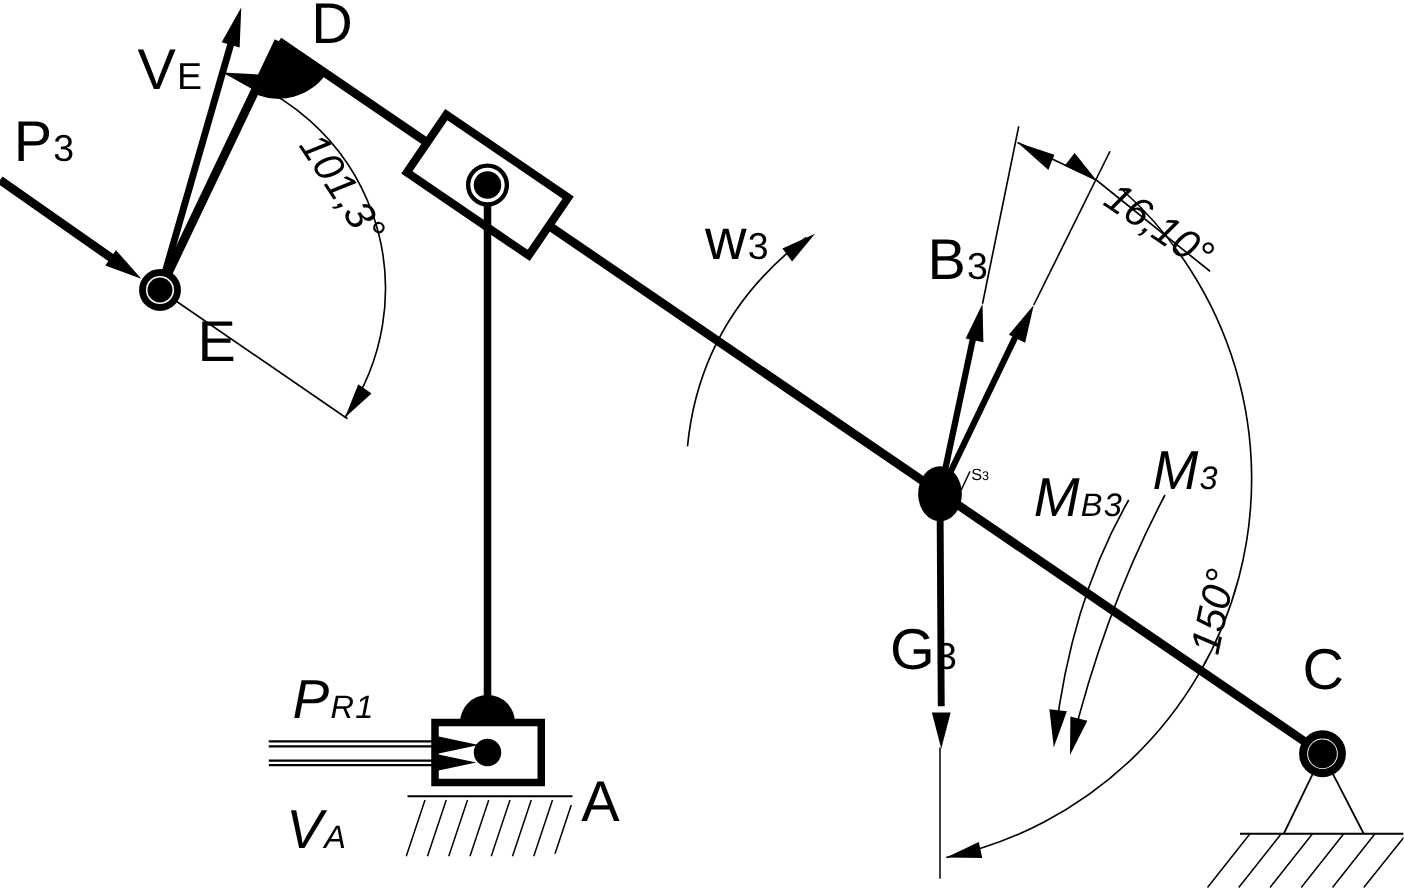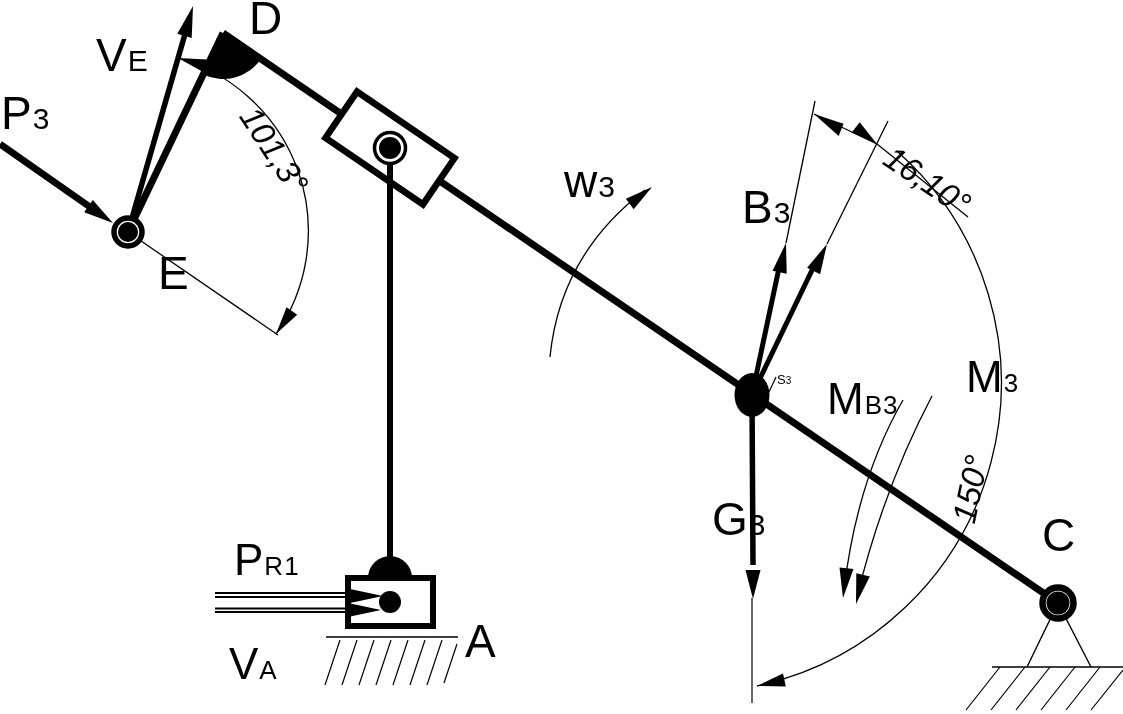--- a/index.html
+++ b/index.html
@@ -14,21 +14,21 @@
   #mech-svg{position:absolute;left:0;top:0;}
   .lbl{
     position:absolute;
     font-size:46px;
     line-height:1;
     white-space:nowrap;
     letter-spacing:1px;
     color:#000;
   }
   .lbl .sub{font-size:30px;}
-  .lbl.mid{font-size:44px;}
+  .lbl.mid{font-size:44px;font-style:italic;}
   .lbl.mid .sub{font-size:26px;}
   .lbl.tiny{font-size:13px;letter-spacing:0;}
   .lbl.tiny .sub{font-size:10px;}
   .angle{
     position:absolute;
     font-size:33px;
     font-style:italic;
     line-height:1;
     white-space:nowrap;
     transform-origin:0 0;
@@ -111,54 +111,54 @@
     <rect x="348" y="578" width="85" height="48" fill="#fff" stroke="#000" stroke-width="6"></rect>
     <circle cx="390" cy="602" r="11" fill="#000"></circle>
 
     <path d="M 215 593 L 352 593 M 215 597 L 352 597" stroke="#000" stroke-width="1.8" fill="none"></path>
     <polygon points="383,596 350,589 350,603" fill="#000"></polygon>
 
     <path d="M 215 608.5 L 350 608.5 M 215 612 L 350 612" stroke="#000" stroke-width="1.8" fill="none"></path>
     <polygon points="381,610 348,603 348,617" fill="#000"></polygon>
   </svg>
 
-  <div class="lbl" style="left:1px;top:90px">
+  <div class="lbl" style="left:11px;top:90px">
     <span>P</span><span class="sub">3</span>
   </div>
 
-  <div class="lbl" style="left:96px;top:32px">
+  <div class="lbl" style="left:110px;top:32px">
     <span>V</span><span class="sub">E</span>
   </div>
 
   <div class="lbl" style="left:249px;top:-5px">
     <span>D</span>
   </div>
 
   <div class="lbl" style="left:158px;top:250px">
     <span>E</span>
   </div>
 
 
-  <div class="lbl" style="left:564px;top:158px">
+  <div class="lbl" style="left:564px;top:168px">
     <span>w</span><span class="sub">3</span>
   </div>
 
   <div class="lbl" style="left:742px;top:184px">
     <span>B</span><span class="sub">3</span>
   </div>
 
   <div class="lbl" style="left:712px;top:496px">
     <span>G</span><span class="sub">3</span>
   </div>
 
   <div class="lbl mid" style="left:827px;top:377px">
     <span>M</span><span class="sub">B3</span>
   </div>
 
-  <div class="lbl mid" style="left:966px;top:355px">
+  <div class="lbl mid" style="left:922px;top:355px">
     <span>M</span><span class="sub">3</span>
   </div>
 
   <div class="lbl" style="left:1042px;top:512px">
     <span>C</span>
   </div>
 
   <div class="lbl" style="left:465px;top:618px">
     <span>A</span>
   </div>

